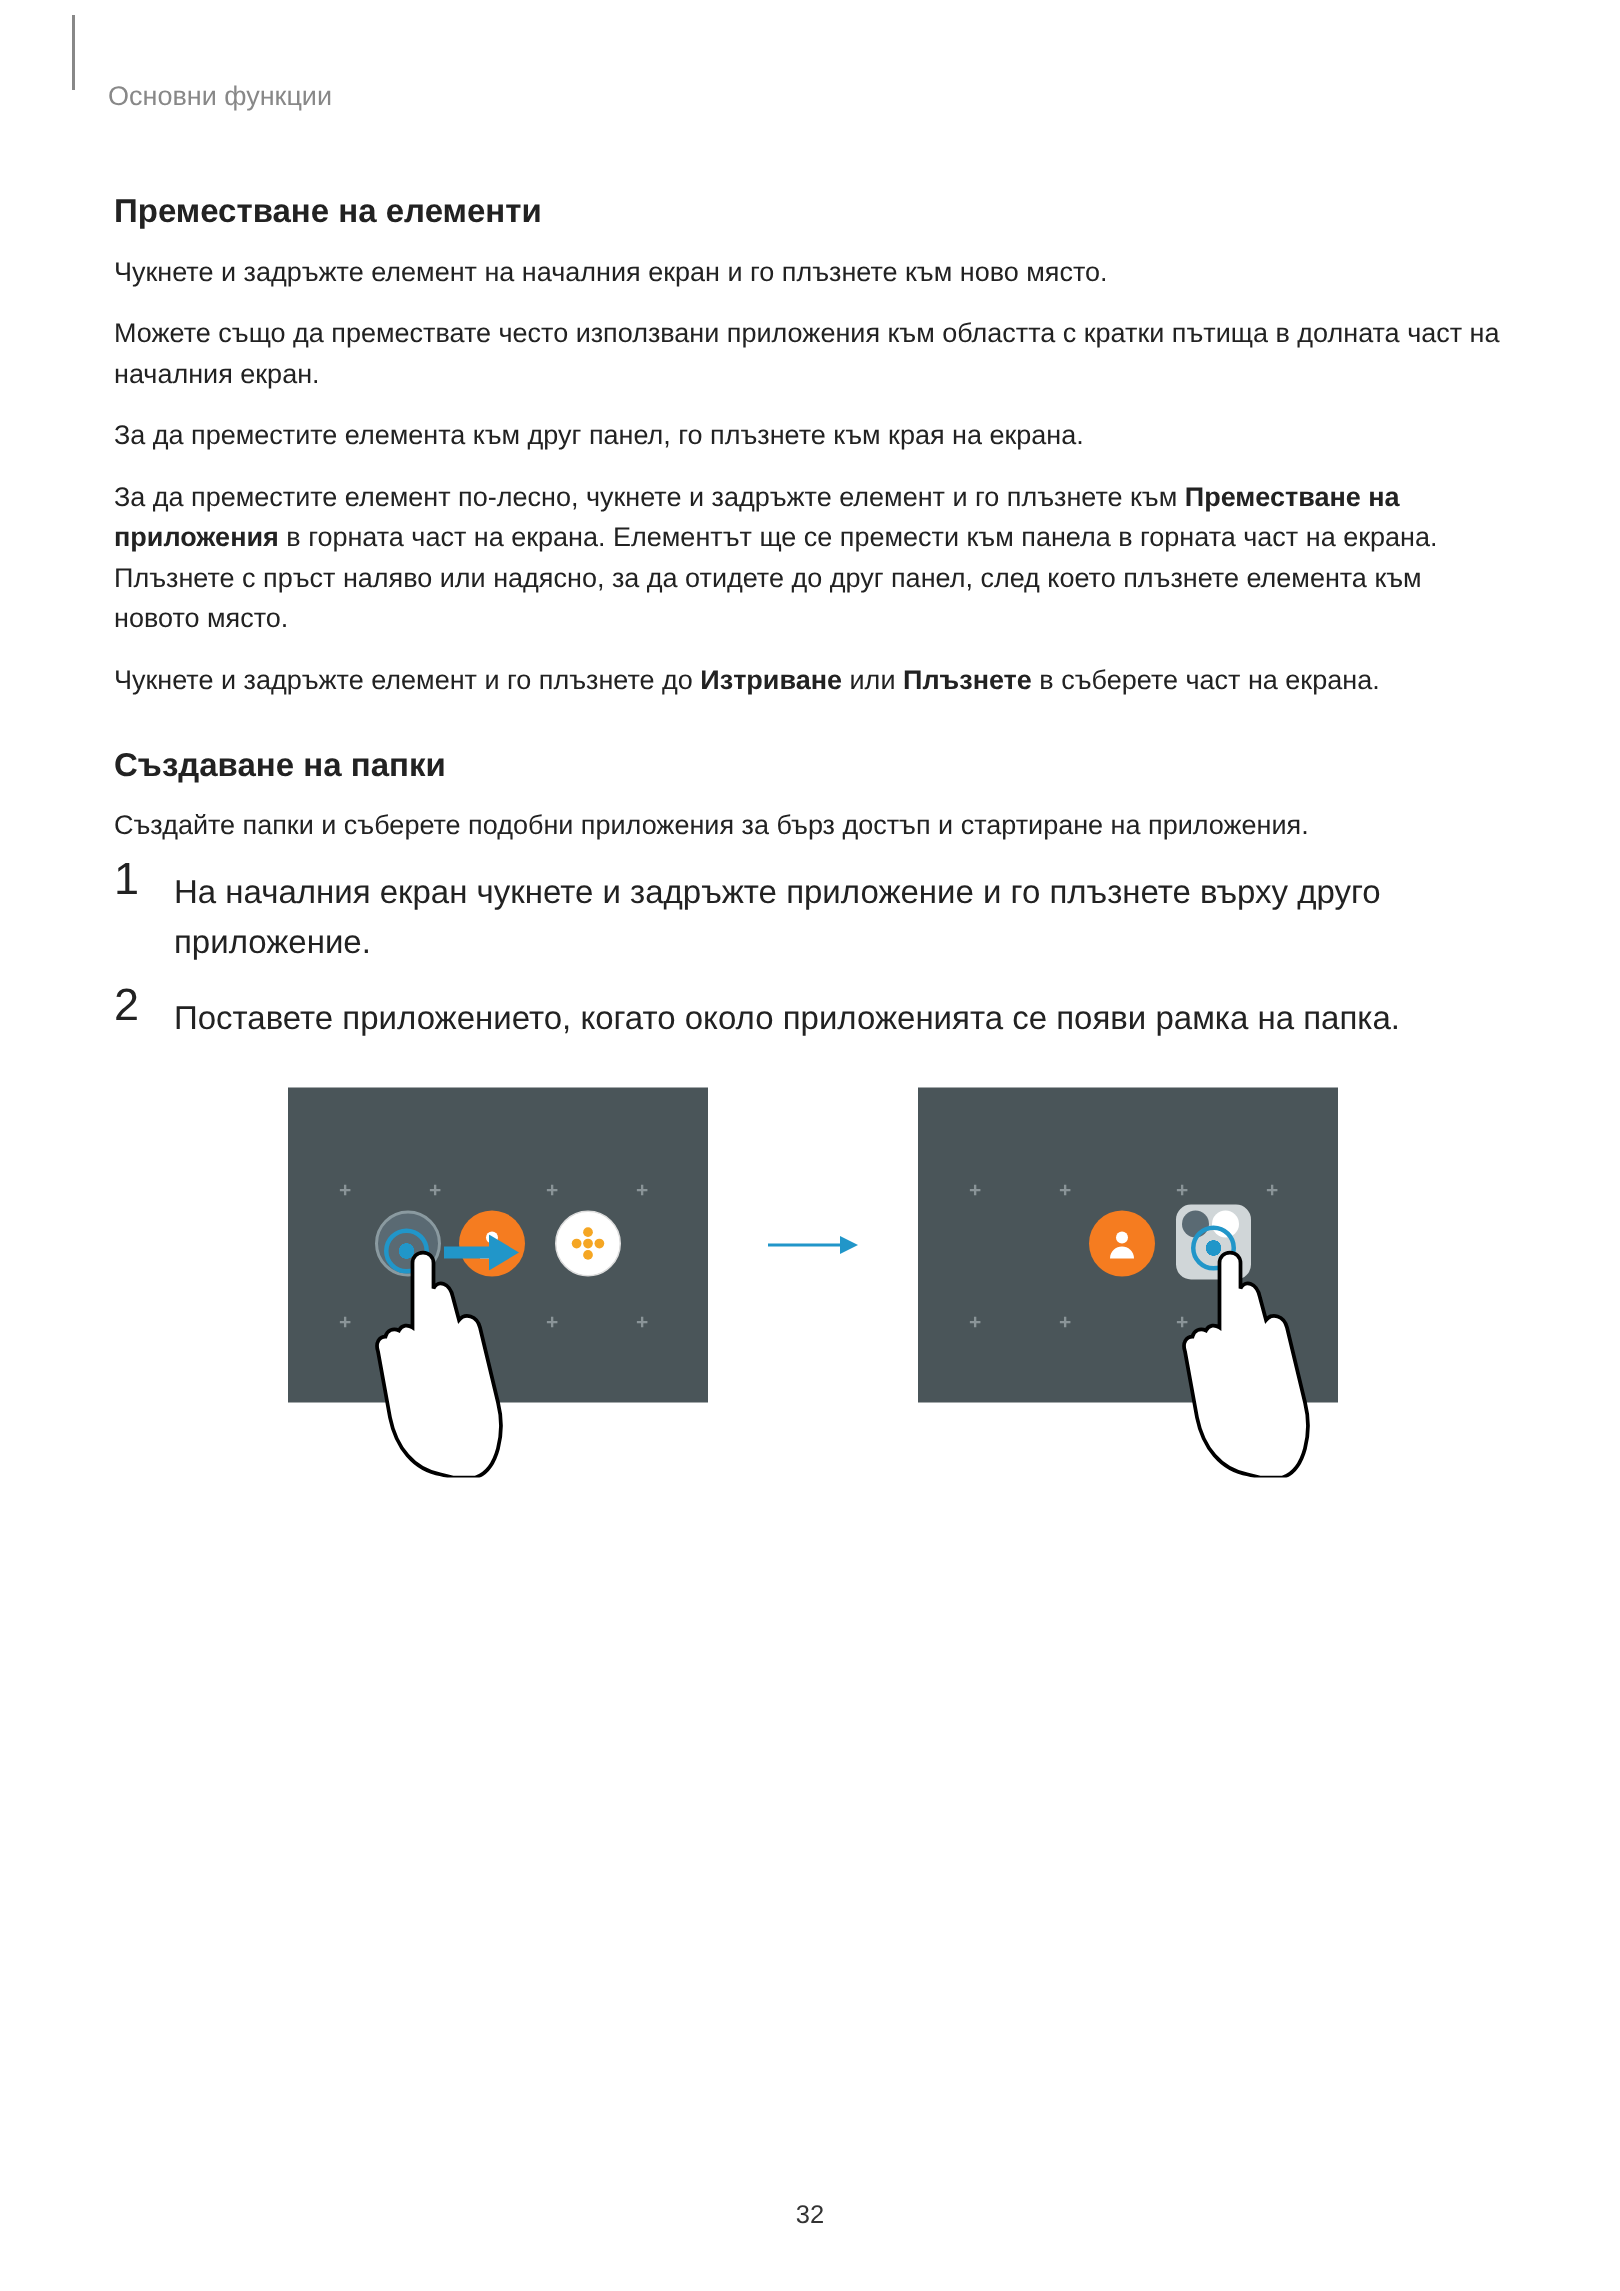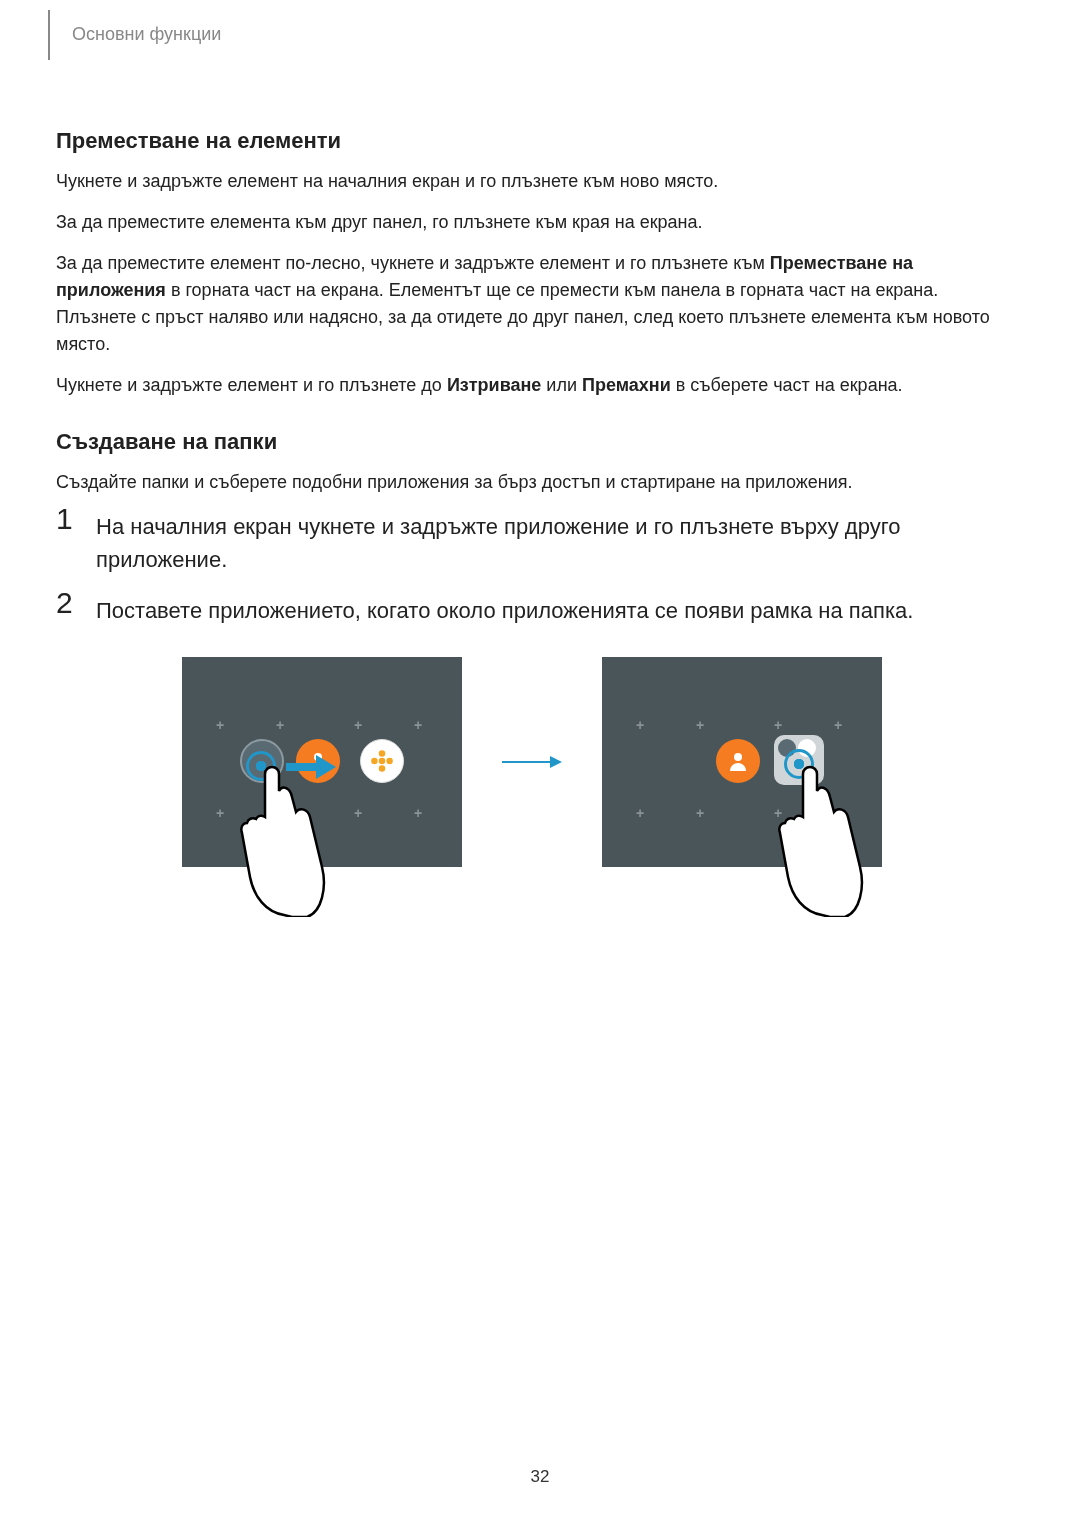--- a/index.html
+++ b/index.html
@@ -6,33 +6,34 @@
   body {
     font-family: Arial, Helvetica, sans-serif;
     background: #fff;
     width: 1080px;
     height: 1527px;
     position: relative;
     color: #333;
   }
   .page {
     padding: 40px 72px 0 56px;
+    margin-left: 20px;
   }
   .header-divider {
     position: absolute;
     left: 48px;
     top: 10px;
     width: 2px;
     height: 50px;
     background: #888;
   }
   .header-label {
     position: absolute;
     left: 72px;
-    top: 24px;
+    top: 54px;
     font-size: 18px;
     color: #888;
   }
   .content {
     margin-top: 88px;
   }
   h2 {
     font-size: 22px;
     font-weight: bold;
     color: #222;
@@ -152,27 +153,28 @@
 </head>
 <body>
 
 <div class="header-divider"></div>
 <div class="header-label">Основни функции</div>
 
 <div class="page">
   <div class="content">
     <h2 class="first">Преместване на елементи</h2>
     <p>Чукнете и задръжте елемент на началния екран и го плъзнете към ново място.</p>
+    <p>Можете също да премествате често използвани приложения към областта с кратки пътища в долната част на началния екран.</p>
     <p>За да преместите елемента към друг панел, го плъзнете към края на екрана.</p>
     <p>
       <span>За да преместите елемент по-лесно, чукнете и задръжте елемент и го плъзнете към </span><span class="bold">Преместване на приложения</span><span> в горната част на екрана. Елементът ще се премести към панела в горната част на екрана. Плъзнете с пръст наляво или надясно, за да отидете до друг панел, след което плъзнете елемента към новото място.</span>
     </p>
 
     <p>
-      <span>Чукнете и задръжте елемент и го плъзнете до </span><span class="bold">Изтриване</span><span> или </span><span class="bold">Премахни</span><span> в съберете част на екрана.</span>
+      <span>Чукнете и задръжте елемент и го плъзнете до </span><span class="bold">Изтриване</span><span> или </span><span class="bold">Плъзнете</span><span> в съберете част на екрана.</span>
     </p>
 
     <h2>Създаване на папки</h2>
     <p>Създайте папки и съберете подобни приложения за бърз достъп и стартиране на приложения.</p>
 
     <ol>
       <li>
         <span class="num">1</span>
         <p>На началния екран чукнете и задръжте приложение и го плъзнете върху друго приложение.</p>
       </li>

